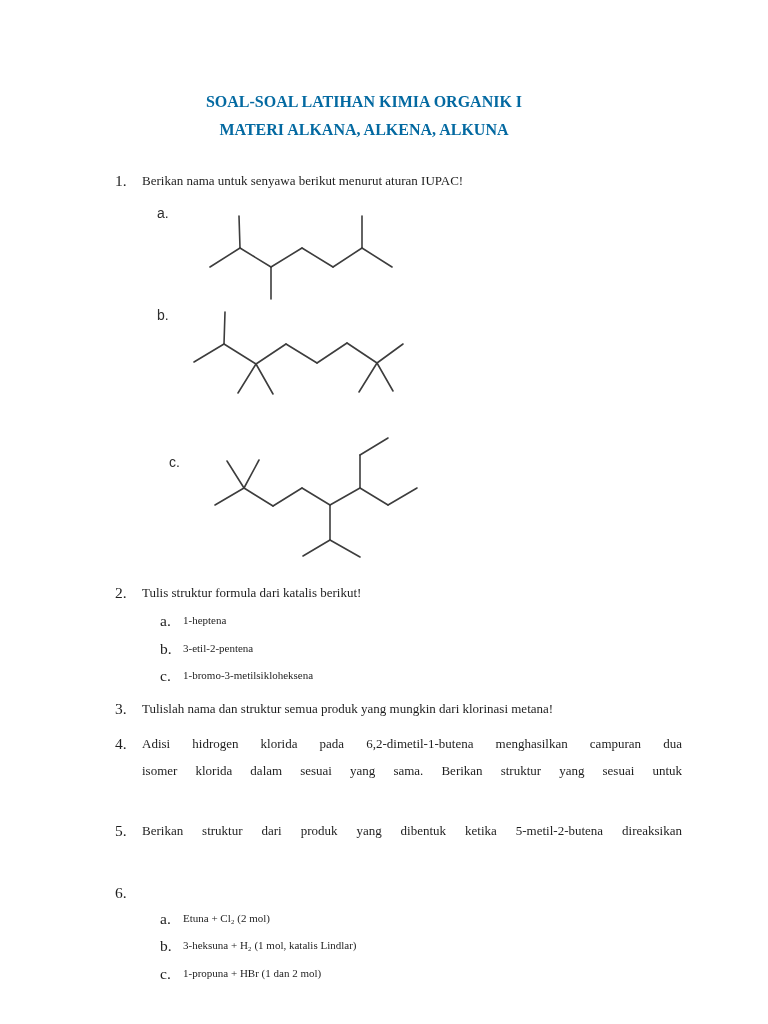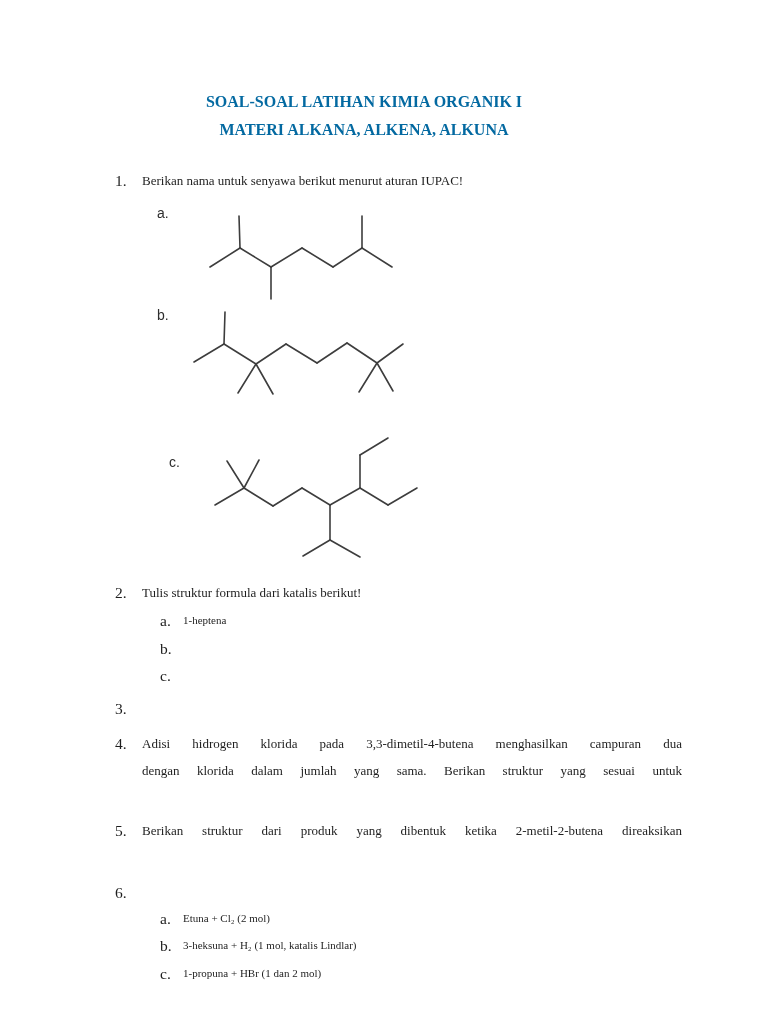--- a/index.html
+++ b/index.html
@@ -134,38 +134,41 @@
   <div class="q" style="top:579px">
     <span class="qnum">2.</span>
     <div class="qtext">Tulis struktur formula dari katalis berikut!</div>
   </div>
   <div class="item" style="top:607px">
     <span class="iletter">a.</span>
     <div class="itext">1-heptena</div>
   </div>
   <div class="item" style="top:635px">
     <span class="iletter">b.</span>
+    <div class="itext">3-etil-2-pentena</div>
   </div>
   <div class="item" style="top:662px">
     <span class="iletter">c.</span>
+    <div class="itext">1-bromo-3-metilsikloheksena</div>
   </div>
 
   <div class="q" style="top:695px">
     <span class="qnum">3.</span>
+    <div class="qtext">Tulislah nama dan struktur semua produk yang mungkin dari klorinasi metana!</div>
   </div>
 
   <div class="q" style="top:730px">
     <span class="qnum">4.</span>
-    <div class="qtext jline">Adisi hidrogen klorida pada 3,3-dimetil-4-butena menghasilkan campuran dua</div>
-    <div class="qtext jline">dengan klorida dalam jumlah yang sama. Berikan struktur yang sesuai untuk</div>
+    <div class="qtext jline">Adisi hidrogen klorida pada 6,2-dimetil-1-butena menghasilkan campuran dua</div>
+    <div class="qtext jline">isomer klorida dalam sesuai yang sama. Berikan struktur yang sesuai untuk</div>
   </div>
 
   <div class="q" style="top:817px">
     <span class="qnum">5.</span>
-    <div class="qtext jline">Berikan struktur dari produk yang dibentuk ketika 2-metil-2-butena direaksikan</div>
+    <div class="qtext jline">Berikan struktur dari produk yang dibentuk ketika 5-metil-2-butena direaksikan</div>
   </div>
 
   <div class="q" style="top:879px">
     <span class="qnum">6.</span>
   </div>
   <div class="item" style="top:905px">
     <span class="iletter">a.</span>
     <div class="itext">Etuna + Cl₂ (2 mol)</div>
   </div>
   <div class="item" style="top:932px">

